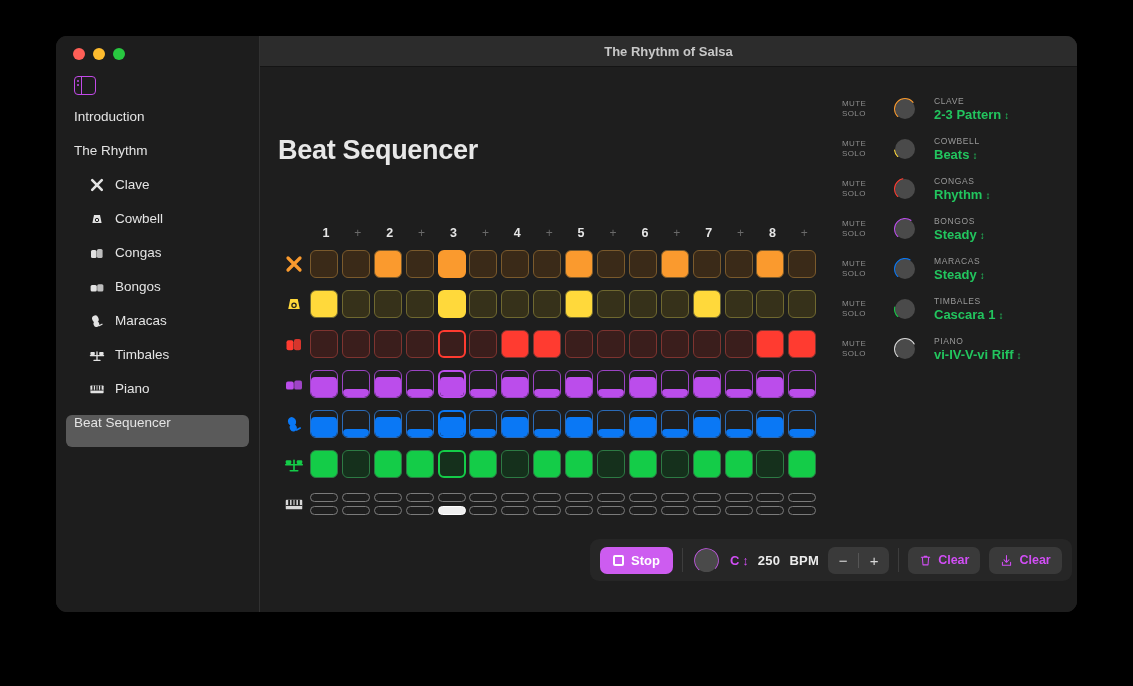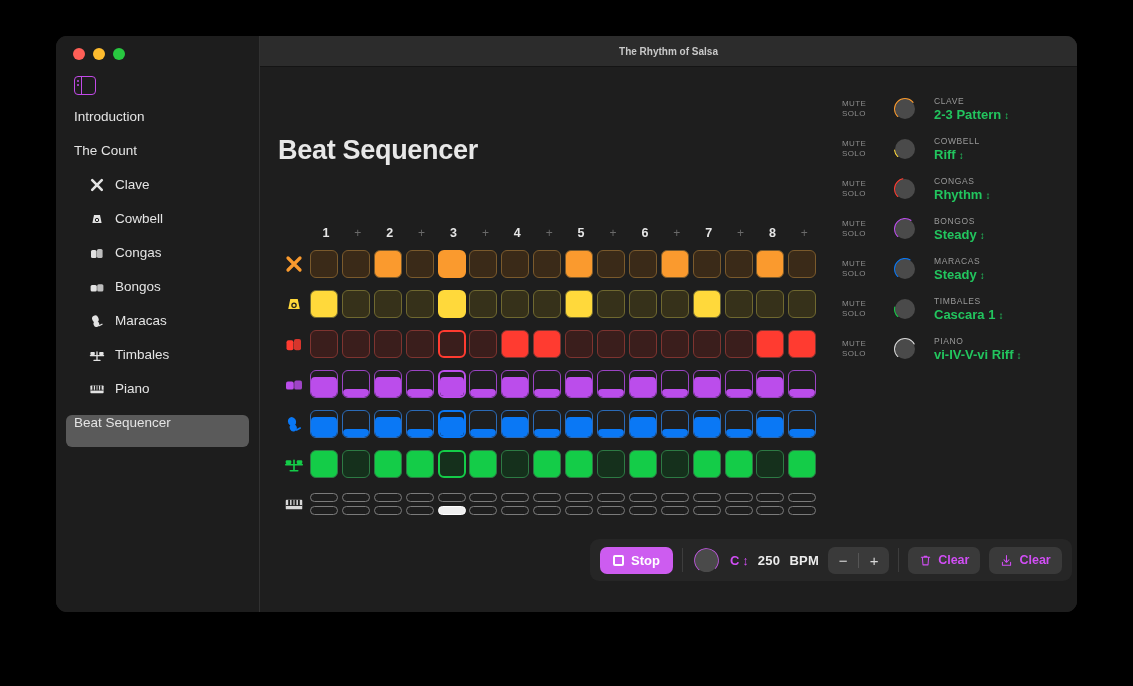--- a/index.html
+++ b/index.html
@@ -85,21 +85,21 @@
     background: #1e1e1e;
     display: flex; flex-direction: column;
     min-width: 0;
   }
   .titlebar {
     height: 31px;
     background: #2c2c2c;
     border-bottom: 1px solid #141414;
     display: flex; align-items: center; justify-content: center;
     color: #c8c8c8;
-    font-size: 10px; font-weight: bold;
+    font-size: 13px; font-weight: bold;
     flex: 0 0 31px;
   }
   .content { flex: 1; position: relative; padding: 0 18px; }
   .page-title {
     position: absolute; left: 18px; top: 68px;
     font-size: 27px; font-weight: bold; color: #e8e8e8;
     letter-spacing: -0.3px;
   }
   
   .seq { position: absolute; left: 18px; top: 155px; }
@@ -207,21 +207,21 @@
       <div class="light l-red"></div>
       <div class="light l-yellow"></div>
       <div class="light l-green"></div>
     </div>
     <div class="sb-toggle"></div>
     <div id="nav-list">
         <div class="nav-item">
           <span>Introduction</span>
         </div>
         <div class="nav-item">
-          <span>The Count</span>
+          <span>The Rhythm</span>
         </div>
         <div class="nav-item child">
           <span class="ico">
             <svg width="16" height="16" viewBox="0 0 16 16">
               <path d="M3.2 3.2L12.8 12.8M12.8 3.2L3.2 12.8" stroke="#e2e2e2" stroke-width="2.6" stroke-linecap="round" fill="none"></path>
             </svg>
           </span>
           <span>Clave</span>
         </div>
         <div class="nav-item child">
@@ -628,21 +628,21 @@
           <div class="ctl-row">
             <div class="ms">
               <div>MUTE</div>
               <div>SOLO</div>
             </div>
             <div class="knob"><svg width="26" height="26" viewBox="0 0 26 26">
                 <circle cx="13" cy="13" r="10.2" fill="none" stroke="#FFD93B" stroke-width="1.6" stroke-linecap="round" stroke-dasharray="6.7 64.1" transform="rotate(135 13 13)"></circle>
               </svg><div class="dial"></div></div>
             <div class="meta">
               <div class="name">COWBELL</div>
-              <div class="pat"><span>Riff</span><span class="st">↕</span></div>
+              <div class="pat"><span>Beats</span><span class="st">↕</span></div>
             </div>
           </div>
           <div class="ctl-row">
             <div class="ms">
               <div>MUTE</div>
               <div>SOLO</div>
             </div>
             <div class="knob"><svg width="26" height="26" viewBox="0 0 26 26">
                 <circle cx="13" cy="13" r="10.2" fill="none" stroke="#FF3B30" stroke-width="1.6" stroke-linecap="round" stroke-dasharray="21.6 64.1" transform="rotate(135 13 13)"></circle>
               </svg><div class="dial"></div></div>

